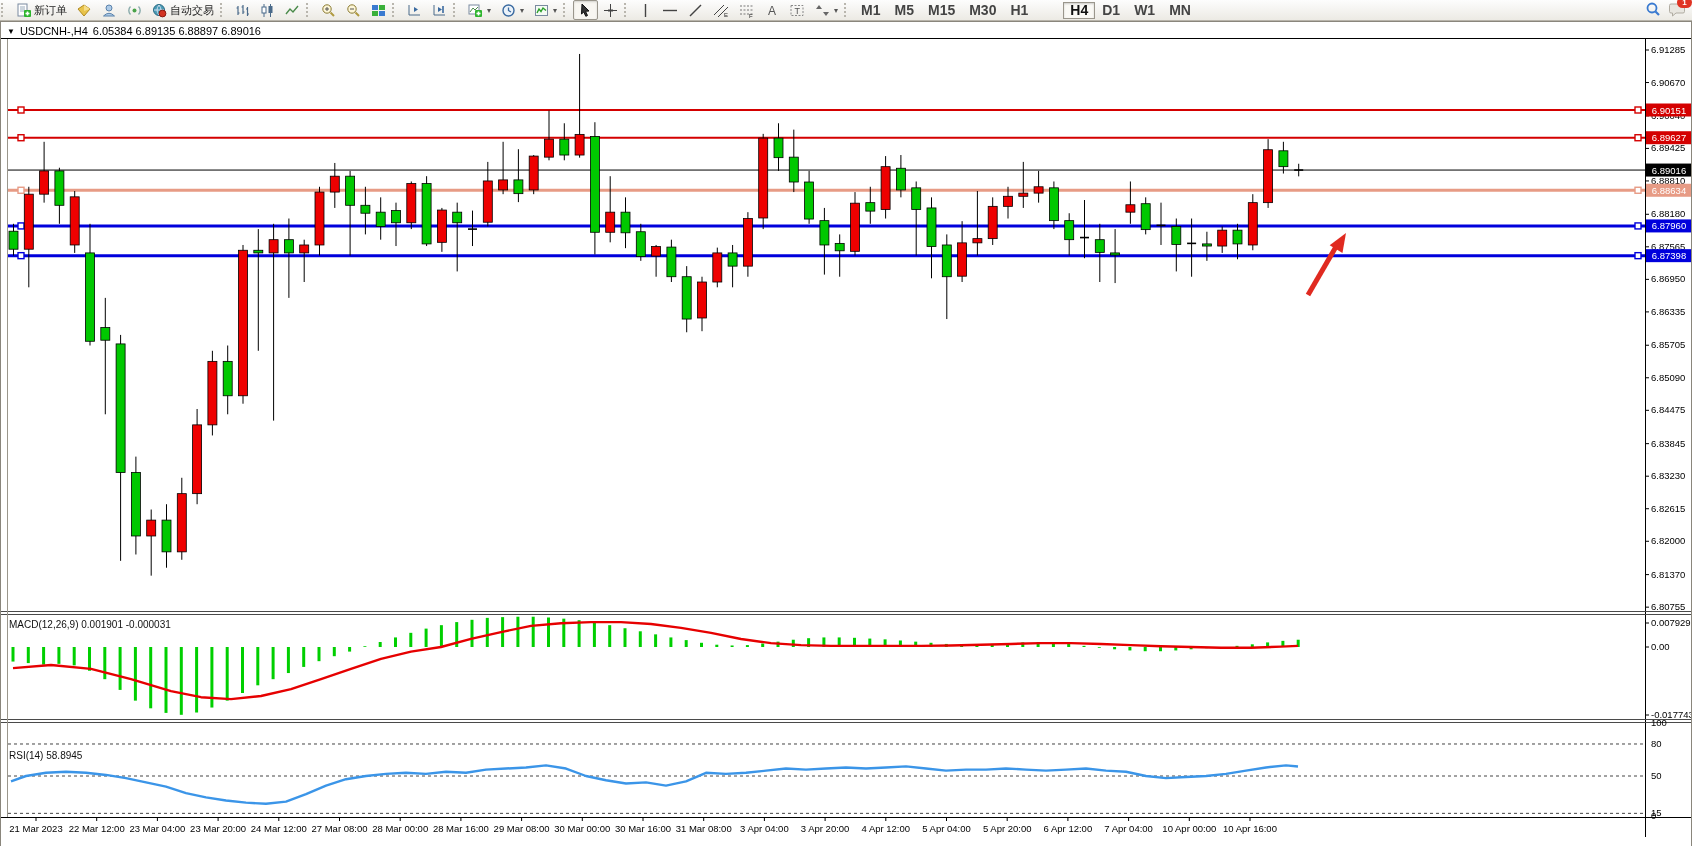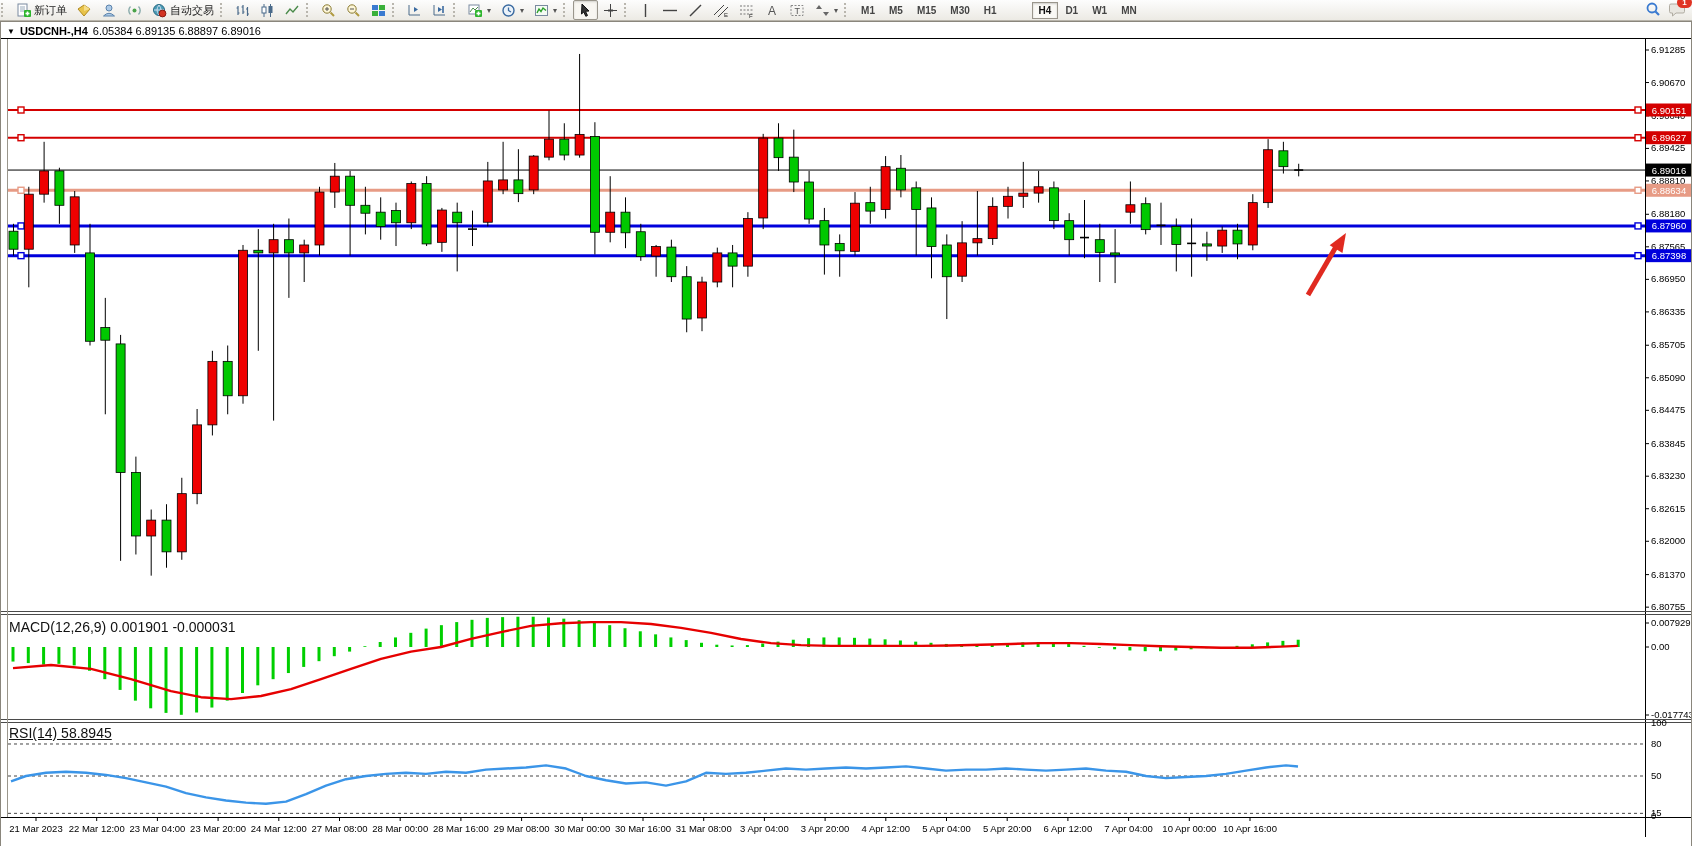--- a/index.html
+++ b/index.html
@@ -4,30 +4,30 @@
 <style>
   html,body{margin:0;padding:0;background:#d8d4cc;}
   .app{position:relative;width:1692px;height:846px;background:#14b8a6;font-family:"Liberation Sans",sans-serif;overflow:hidden;}
   
   .toolbar{position:absolute;left:0;top:0;width:1692px;height:20px;background:linear-gradient(#fdfdfd,#eceae4);border-bottom:1px solid #b8b4aa;display:flex;align-items:center;font-size:11px;color:#222;z-index:5;}
   .tb-group{display:flex;align-items:center;height:20px;}
   .tb-handle{width:7px;height:14px;margin:0 1px;border-left:2px dotted #b9b6ae;}
   .tb-btn{display:flex;align-items:center;gap:3px;padding:1px 4px;height:16px;border:1px solid transparent;border-radius:2px;cursor:default;white-space:nowrap;}
   .tb-btn svg{display:block}
   .tb-btn.pressed{border:1px solid #9a968c;background:#f8f6f1;box-shadow:inset 0 1px 2px rgba(0,0,0,.15);}
-  .tf-btn{padding:0 6px;height:15px;font-size:10px;font-weight:bold;color:#444;border:1px solid transparent;display:flex;align-items:center;}
+  .tf-btn{padding:0 6px;height:15px;font-size:14px;font-weight:bold;color:#444;border:1px solid transparent;display:flex;align-items:center;}
   .tf-btn.active{border:1px solid #9a968c;background:#faf9f5;box-shadow:inset 0 1px 2px rgba(0,0,0,.18);color:#111;margin-left:28px;}
   .tb-right{position:absolute;right:6px;top:0;height:20px;display:flex;align-items:center;gap:8px;}
   .badge{position:absolute;top:-4px;right:-6px;min-width:11px;height:11px;border-radius:6px;background:#e03323;color:#fff;font-size:8px;font-weight:bold;display:flex;align-items:center;justify-content:center;padding:0 2px;}
   .caret{font-size:8px;color:#555;margin-left:1px;}
   
   .chart-window{position:absolute;left:0;top:21px;width:1690px;height:824px;border:1px solid #8a867c;background:#fff;}
   .chart-title{position:absolute;left:6px;top:3px;display:flex;align-items:center;gap:5px;font-size:11px;color:#000;z-index:4;}
   .chart-title .tri{font-size:8px;color:#000;}
-  .ind-label{position:absolute;font-size:14px;color:#111;z-index:4;}
+  .ind-label{position:absolute;font-size:10px;color:#111;z-index:4;}
   svg.plot{position:absolute;left:0;top:0;z-index:1;}
 </style>
 </head>
 <body>
 <div class="app">
 
 <div class="toolbar">
   <span class="tb-handle"></span>
 
   <div class="tb-btn">
@@ -294,25 +294,25 @@
               <path d="M2 3 h12 a1.5 1.5 0 0 1 1.5 1.5 v6 a1.5 1.5 0 0 1 -1.5 1.5 h-7 l-3.5 3 v-3 h-1.5 a1.5 1.5 0 0 1 -1.5 -1.5 v-6 A1.5 1.5 0 0 1 2 3 Z" fill="#e8e6e0" stroke="#b0aca2"></path>
             </svg></span>
       <span class="badge">1</span>
     </span>
   </div>
 </div>
 
 <div class="chart-window">
   <div class="chart-title">
     <span class="tri">▼</span>
-    <span style="font-weight:bold">USDCNH-,H4</span>
+    <span style="font-weight:normal">USDCNH-,H4</span>
     <span>6.05384 6.89135 6.88897 6.89016</span>
   </div>
   <div class="ind-label" style="left:8px;top:597px;">MACD(12,26,9) 0.001901 -0.000031</div>
-  <div class="ind-label" style="left:8px;top:703px;text-decoration:underline;">RSI(14) 58.8945</div>
+  <div class="ind-label" style="left:8px;top:728px;">RSI(14) 58.8945</div>
   <svg class="plot" id="plot" width="1690" height="824">
         <g>
           <line x1="0" y1="16.5" x2="1690" y2="16.5" stroke="#000" stroke-width="1"></line>
           <line x1="1644.5" y1="17" x2="1644.5" y2="815" stroke="#000"></line>
           <line x1="0" y1="589.5" x2="1690" y2="589.5" stroke="#4a4a4a"></line>
           <line x1="0" y1="592.5" x2="1690" y2="592.5" stroke="#4a4a4a"></line>
           <line x1="0" y1="697.5" x2="1690" y2="697.5" stroke="#4a4a4a"></line>
           <line x1="0" y1="700.5" x2="1690" y2="700.5" stroke="#4a4a4a"></line>
           <line x1="0" y1="795.5" x2="1690" y2="795.5" stroke="#000"></line>
           <line x1="6.5" y1="17" x2="6.5" y2="795" stroke="#9a968c"></line>

